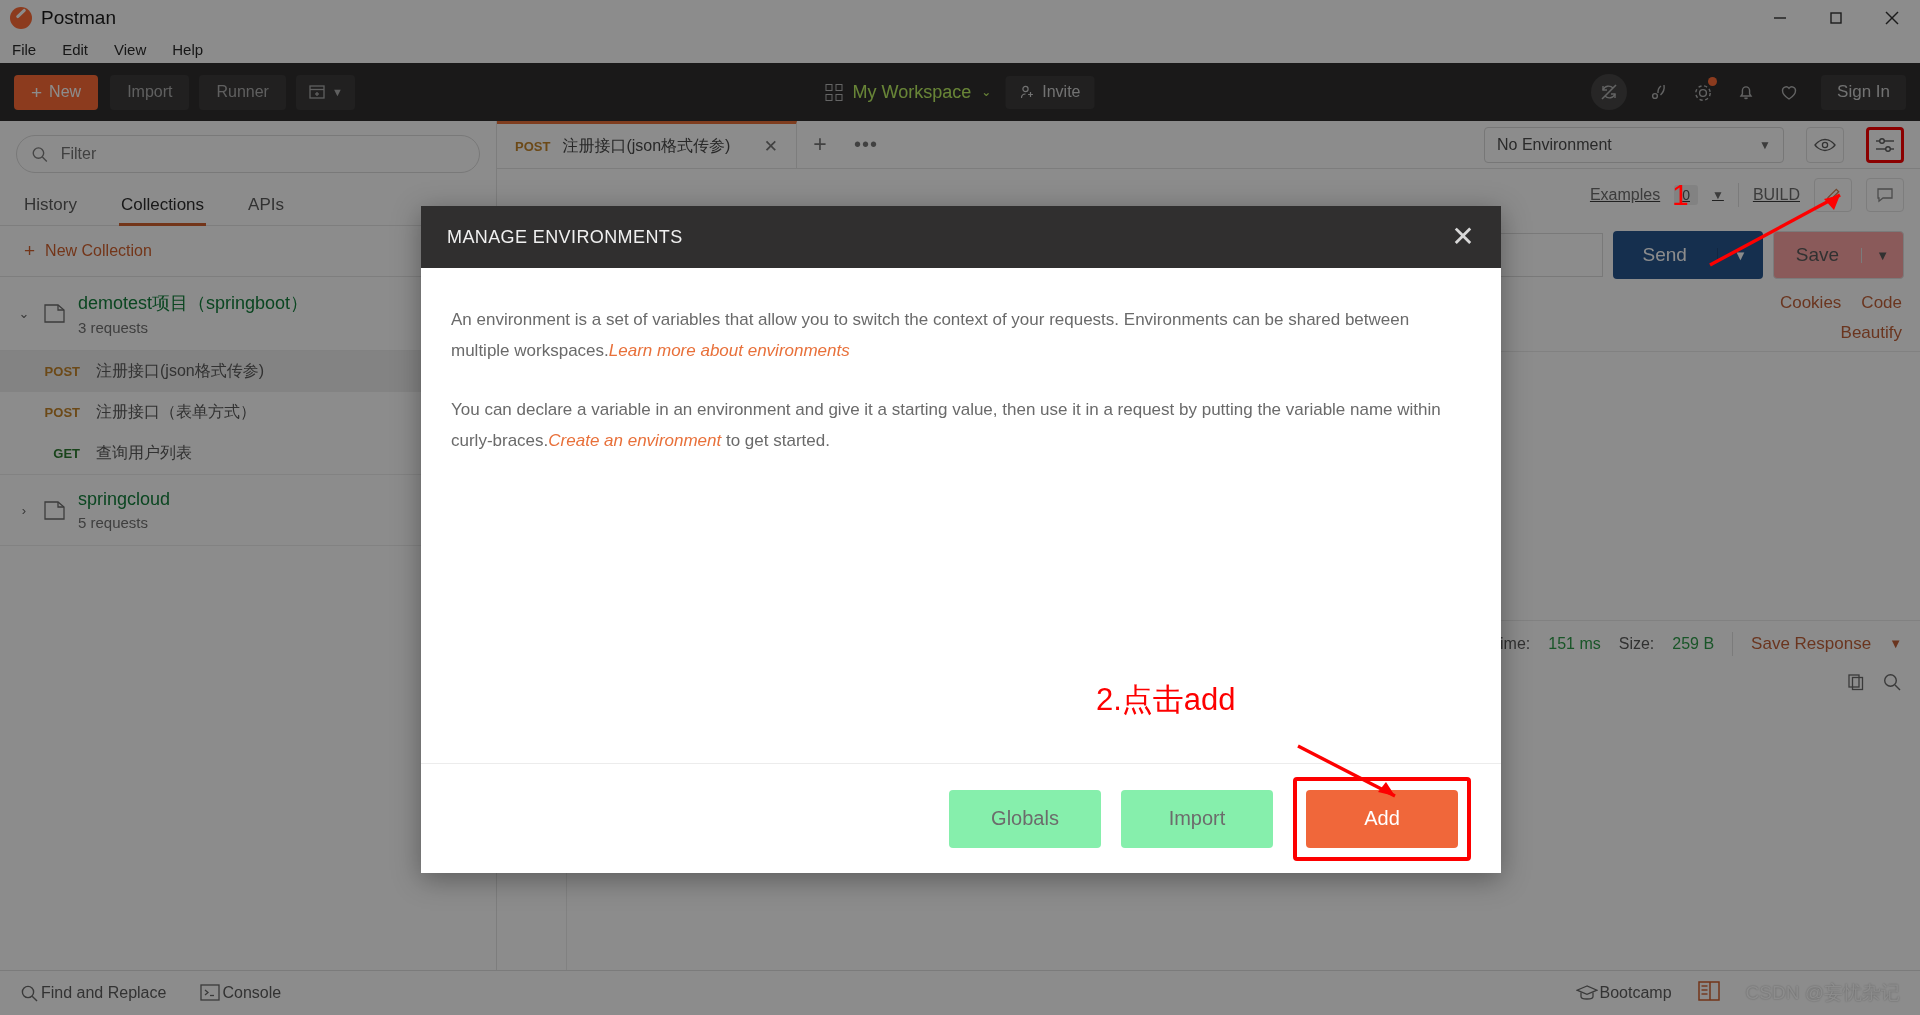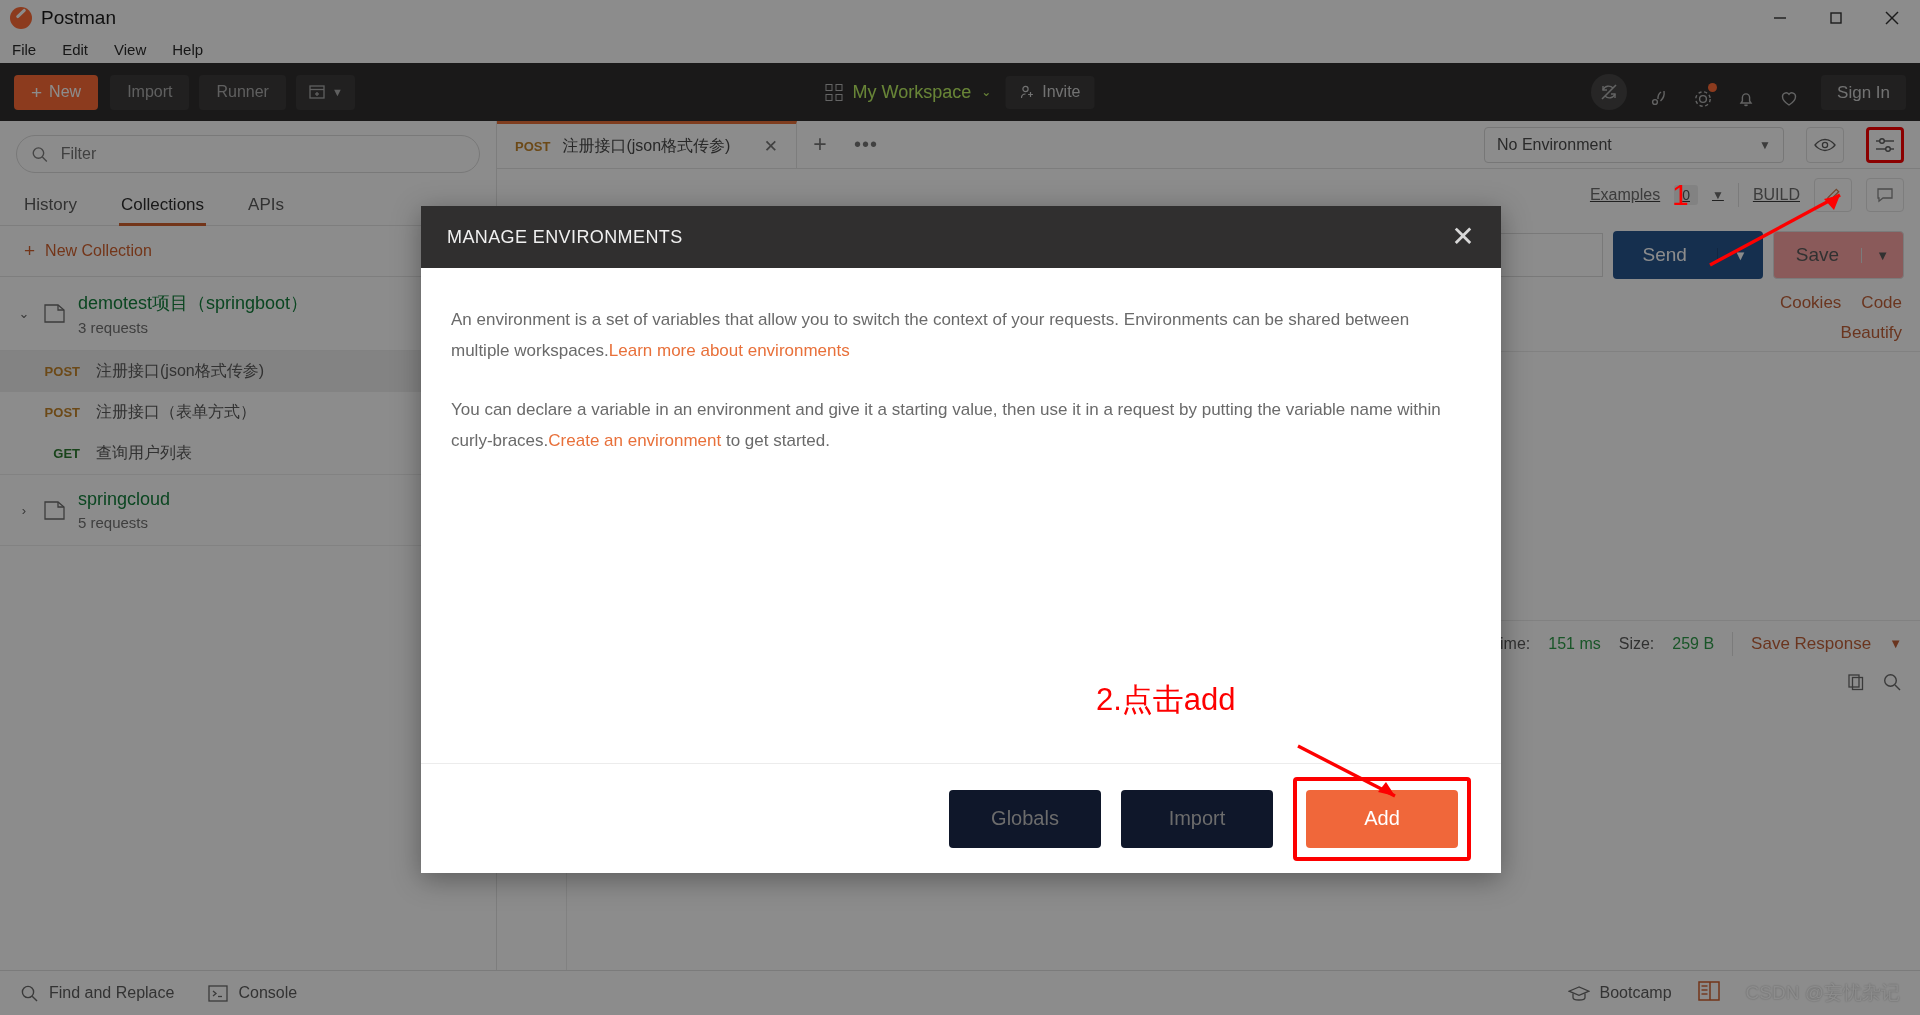--- a/index.html
+++ b/index.html
@@ -63,21 +63,21 @@
     position: absolute; left: 50%; transform: translateX(-50%);
     display: flex; align-items: center; gap: 14px;
   }
   .ws-name { display: flex; align-items: center; gap: 10px; color: #bef264; font-size: 18px; }
   .grid-icon { display: inline-grid; grid-template-columns: 7px 7px; grid-gap: 3px; }
   .grid-icon i { width: 7px; height: 7px; border: 1.6px solid #b9b9b9; display: block; }
   .invite-btn {
     background: #3c3b3b; border-radius: 4px; height: 33px; display: flex;
     align-items: center; gap: 7px; padding: 0 14px; color: #d0d0d0; font-size: 16px;
   }
-  .tb-right { margin-left: auto; display: flex; align-items: flex-end; gap: 20px; }
+  .tb-right { margin-left: auto; display: flex; align-items: center; gap: 20px; }
   .icon-round {
     width: 36px; height: 36px; border-radius: 50%; background: #474646;
     display: flex; align-items: center; justify-content: center;
   }
   .icon-plain { display: flex; align-items: center; justify-content: center; position: relative; }
   .notif-dot {
     position: absolute; right: -2px; top: -3px; width: 9px; height: 9px;
     border-radius: 50%; background: #ff6c37;
   }
   .signin-btn {
@@ -221,47 +221,47 @@
   }
   .gutter div { line-height: 27px; }
   .code-lines { padding: 6px 0 0 28px; flex: 1; }
   .code-lines div { line-height: 27px; white-space: pre; }
 
   
   .statusbar {
     height: 45px; border-top: 1px solid #e0e0e0; display: flex; align-items: center;
     padding: 0 20px; gap: 34px; font-size: 16px; color: #5d5d5d; background: #fff;
   }
-  .sb-item { display: flex; align-items: center; gap: 10px; }
+  .sb-item { display: flex; align-items: flex-start; gap: 2px; }
   .sb-right { margin-left: auto; display: flex; align-items: center; gap: 26px; }
   .watermark { color: #ffffff; font-size: 19px; opacity: .95; text-shadow: 0 0 2px rgba(0,0,0,.35); }
 
   
   .overlay {
     position: absolute; inset: 0; background: rgba(0,0,0,0.45); z-index: 50;
   }
   .modal {
     position: absolute; left: 421px; top: 206px; width: 1080px; height: 667px;
     background: #fff; z-index: 60; box-shadow: 0 6px 26px rgba(0,0,0,.35);
     display: flex; flex-direction: column;
   }
   .modal-head {
     height: 62px; background: #302f2f; display: flex; align-items: center;
     padding: 0 26px; color: #f0f0f0; font-size: 18px; letter-spacing: .4px;
   }
   .modal-close { margin-left: auto; font-size: 28px; color: #d8d8d8; line-height: 1; }
   .modal-body { flex: 1; padding: 36px 30px 0 30px; }
   .modal-p { font-size: 17px; color: #6a6a6a; line-height: 31px; margin-bottom: 28px; }
-  .modal-p a { color: #e8703a; text-decoration: none; }
+  .modal-p a { color: #e8703a; text-decoration: none; font-style: italic; }
   .modal-foot {
     border-top: 1px solid #ececec; height: 110px; display: flex; align-items: center;
     justify-content: flex-end; gap: 20px; padding-right: 30px;
   }
   .mbtn {
-    height: 58px; min-width: 152px; border-radius: 4px; background: #0f172a; color: #6c6c6c;
+    height: 58px; min-width: 152px; border-radius: 4px; background: #86efac; color: #6c6c6c;
     display: flex; align-items: center; justify-content: center; font-size: 20px;
   }
   .mbtn.primary { background: #f0673a; color: #fff; }
   .add-highlight {
     border: 4px solid #fd0000; border-radius: 4px; padding: 9px;
   }
 
   
   .anno { position: absolute; color: #fd0000; z-index: 70; pointer-events: none; }
   .anno-1 { left: 1672px; top: 178px; font-size: 30px; }

